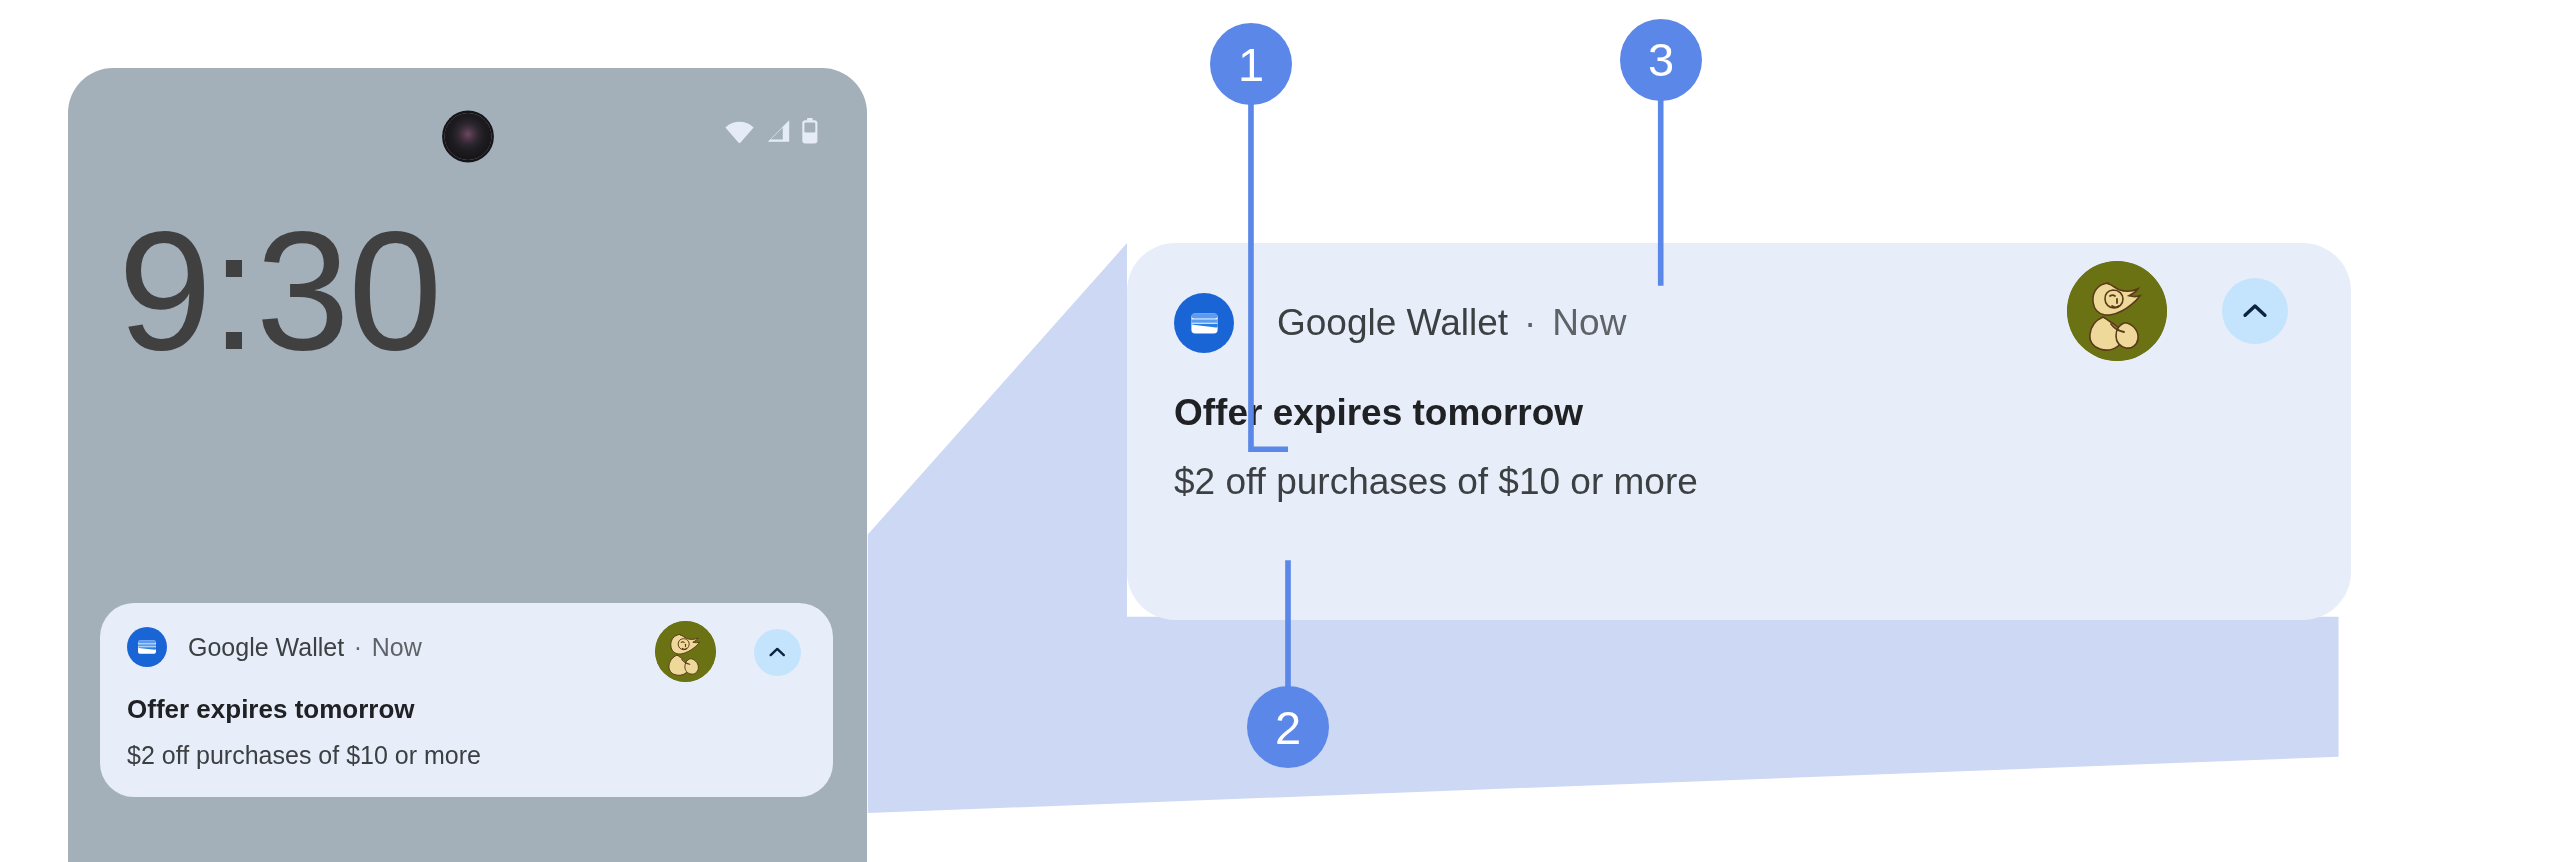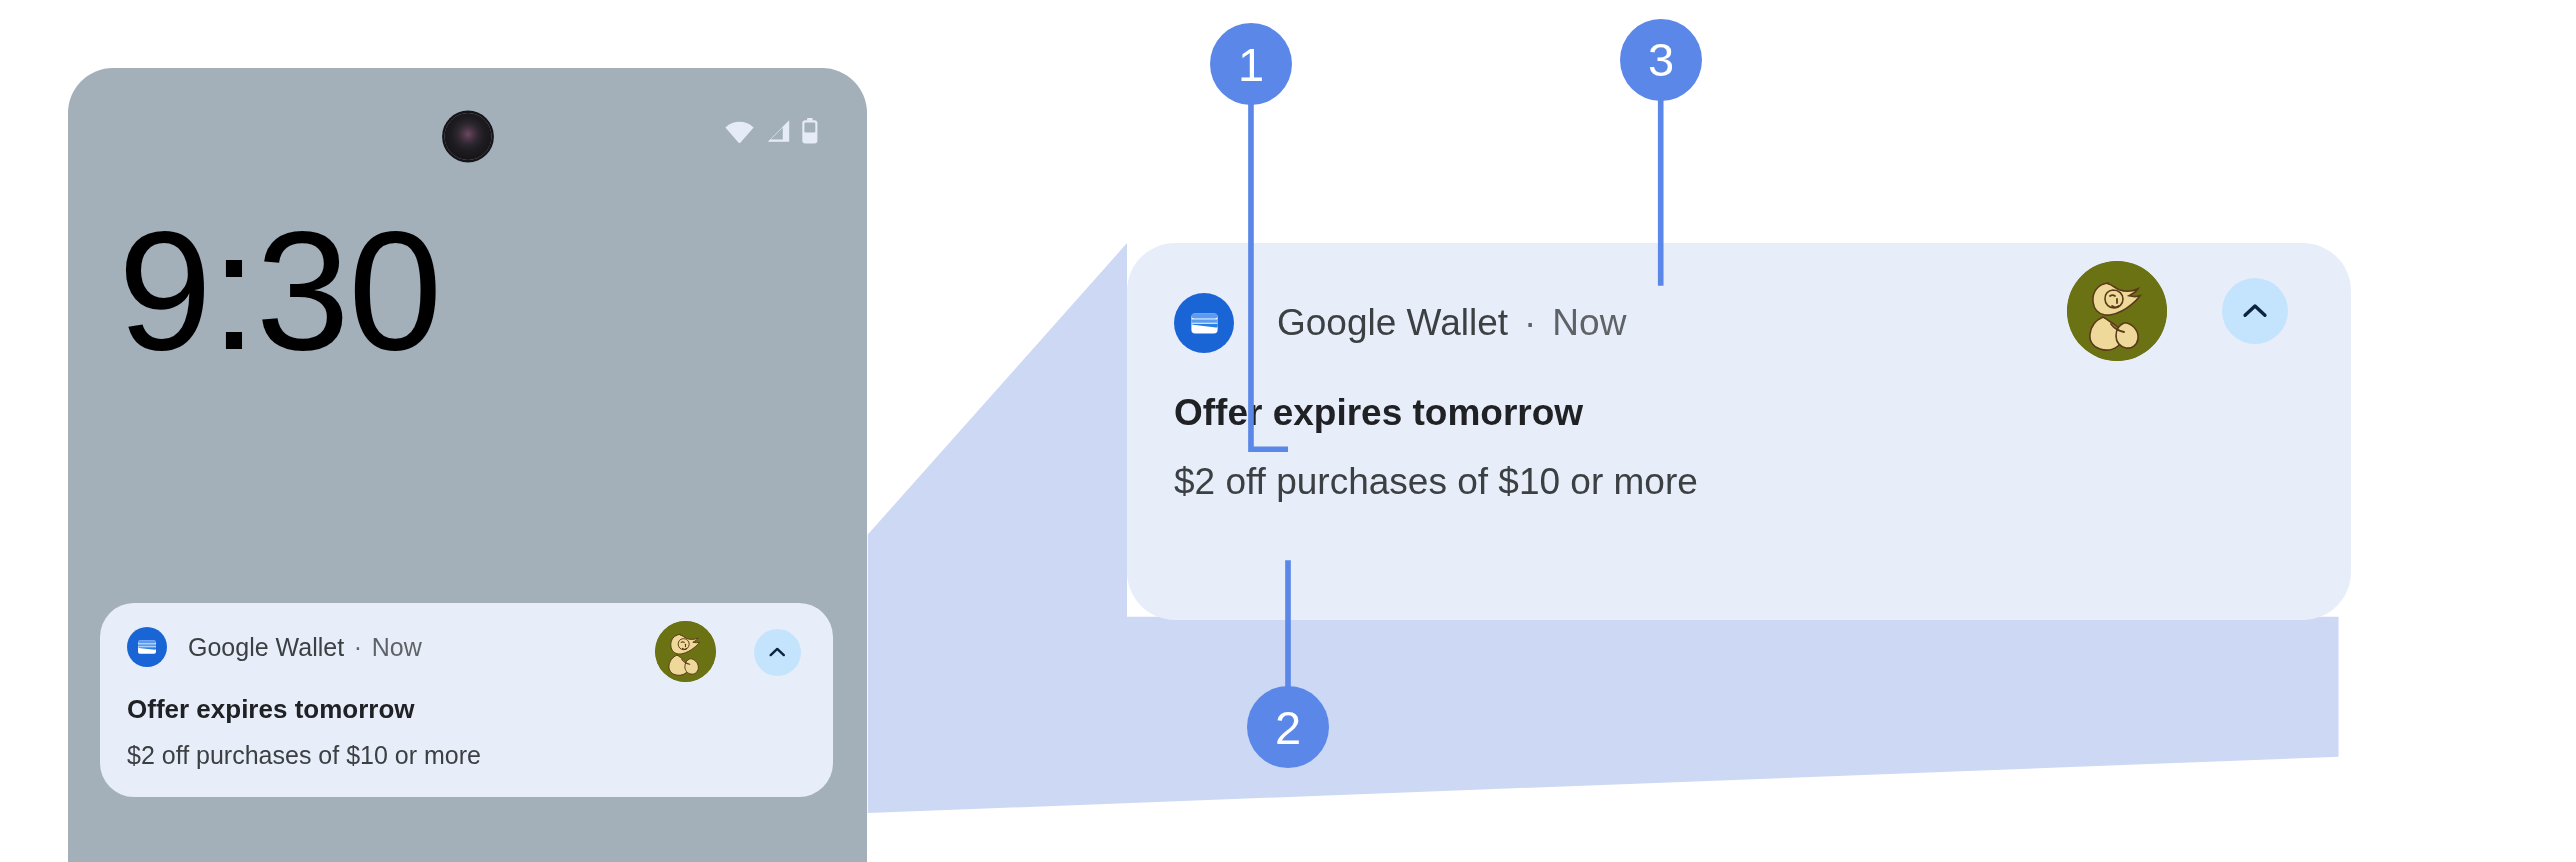--- a/index.html
+++ b/index.html
@@ -50,21 +50,21 @@
     display:flex; align-items:center; gap:9.7px;
   }
   .status-ico { display:block; }
 
   #clock {
     position:absolute;
     left:50px; top:138px;
     font-size:169px;
     line-height:1;
     font-weight:300;
-    color:#000000;
+    color:#404040;
     letter-spacing:-1.6px;
     font-family:"Liberation Sans", sans-serif;
   }
 
   
   #small-card {
     position:absolute;
     left:32px; top:535px;
     width:733px;
     background:#e8eef9;

